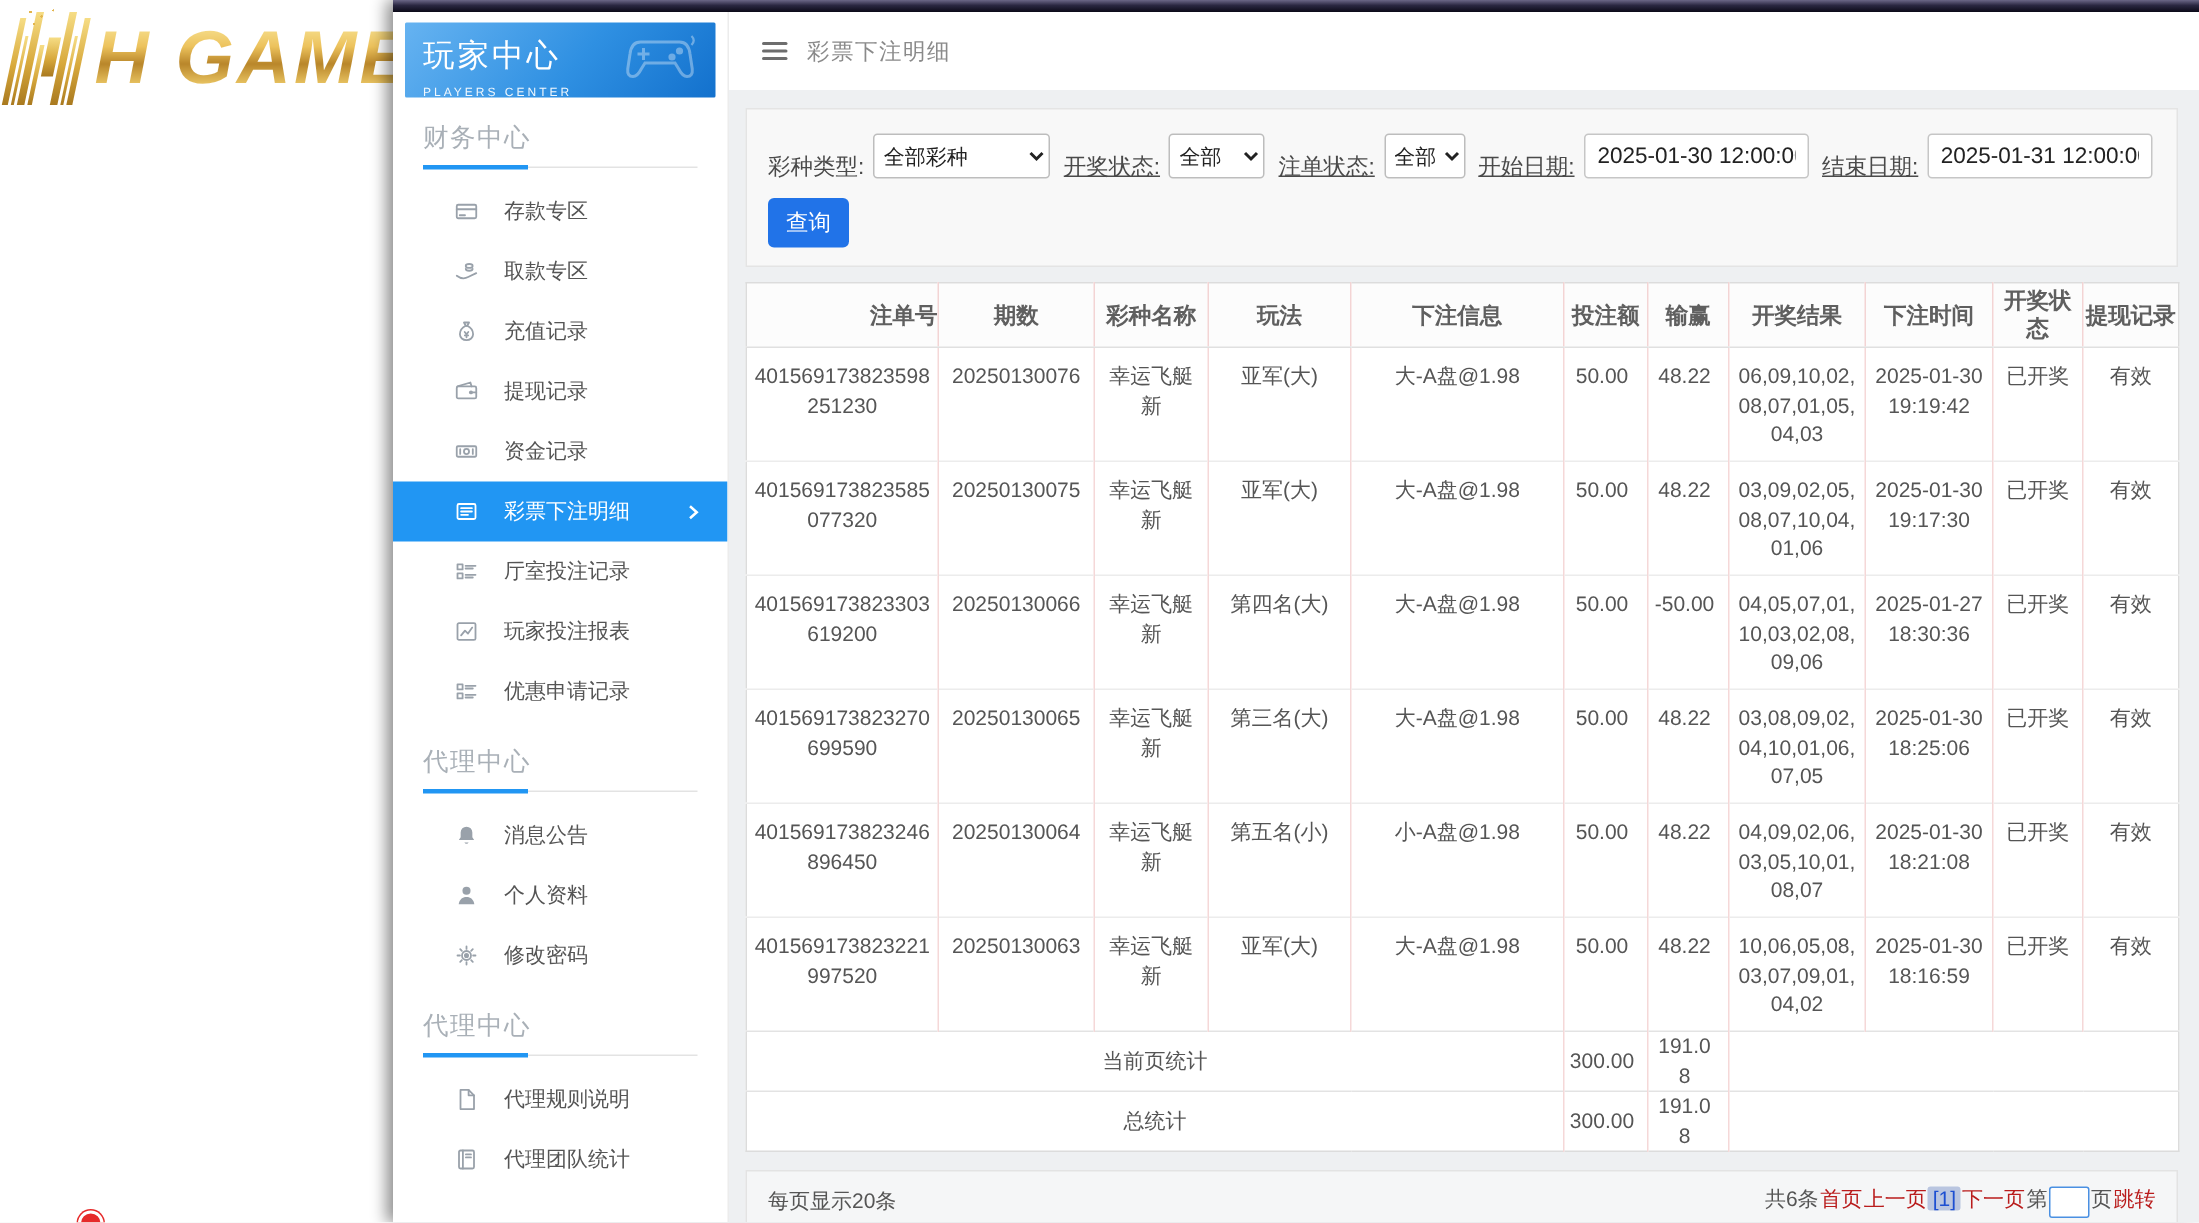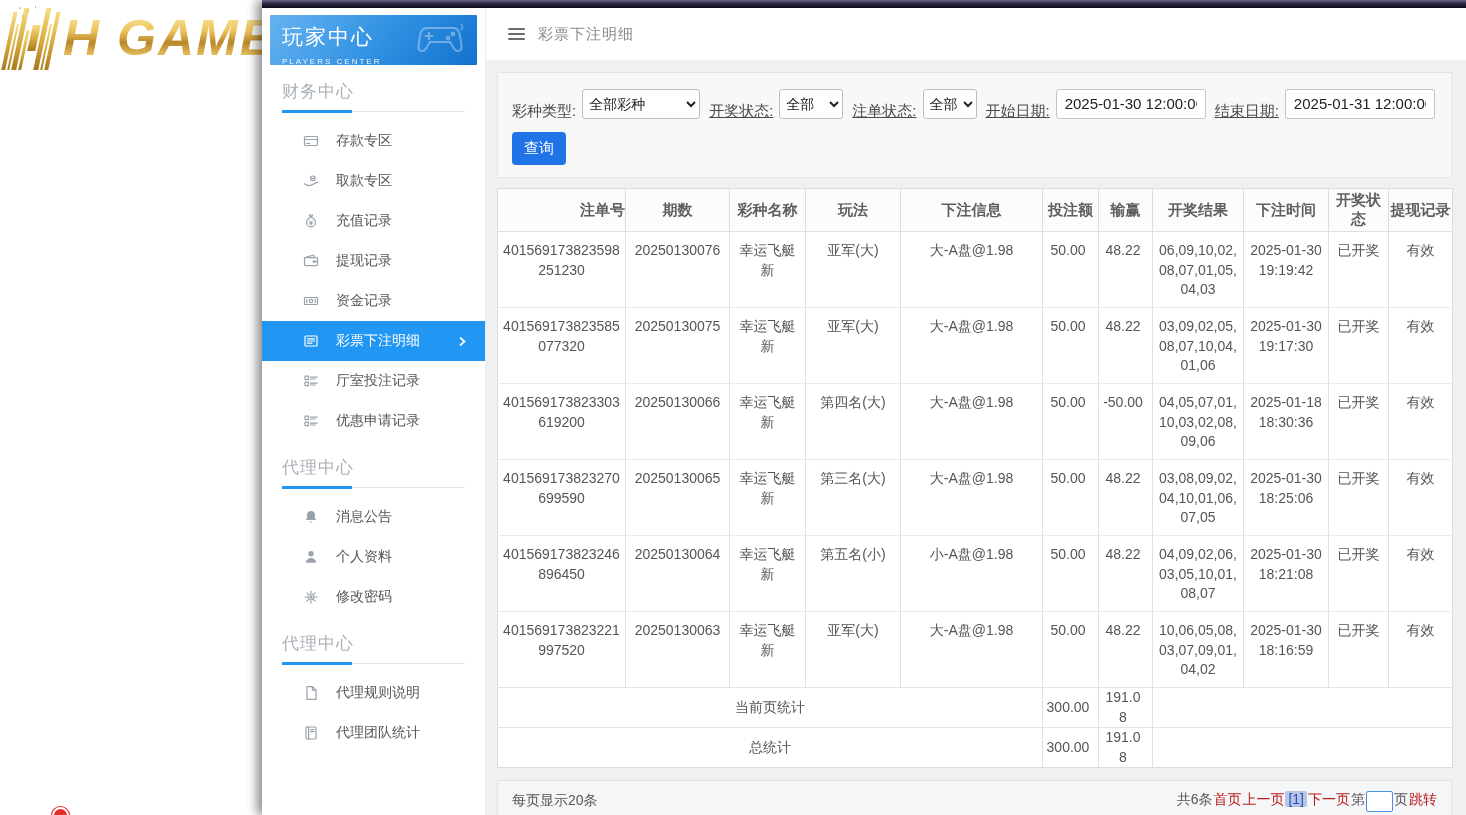--- a/index.html
+++ b/index.html
@@ -201,20 +201,29 @@
             <div class="side-item">
               <span class="s-icon">
                 <svg width="16" height="16" viewBox="0 0 16 16" fill="none" stroke="currentColor" stroke-width="1.2" stroke-linecap="round" stroke-linejoin="round">
                   <rect x="2" y="3.2" width="3.4" height="3.4"></rect>
                   <path d="M7.4 4.2h6.6M7.4 6h4.8"></path>
                   <rect x="2" y="9.2" width="3.4" height="3.4"></rect>
                   <path d="M7.4 10.2h6.6M7.4 12h4.8"></path>
                 </svg>
               </span>
               <span class="s-lbl">厅室投注记录</span>
+            </div>
+            <div class="side-item">
+              <span class="s-icon">
+                <svg width="16" height="16" viewBox="0 0 16 16" fill="none" stroke="currentColor" stroke-width="1.2" stroke-linecap="round" stroke-linejoin="round">
+                  <rect x="2" y="2.4" width="12" height="11.2" rx="1"></rect>
+                  <polyline points="4.4,10.6 7,7.4 9,9.4 11.8,5.4"></polyline>
+                </svg>
+              </span>
+              <span class="s-lbl">玩家投注报表</span>
             </div>
             <div class="side-item">
               <span class="s-icon">
                 <svg width="16" height="16" viewBox="0 0 16 16" fill="none" stroke="currentColor" stroke-width="1.2" stroke-linecap="round" stroke-linejoin="round">
                   <rect x="2" y="3.2" width="3.4" height="3.4"></rect>
                   <path d="M7.4 4.2h6.6M7.4 6h4.8"></path>
                   <rect x="2" y="9.2" width="3.4" height="3.4"></rect>
                   <path d="M7.4 10.2h6.6M7.4 12h4.8"></path>
                 </svg>
               </span>
@@ -370,21 +379,21 @@
                 </tr>
                 <tr class="data">
                   <td>401569173823303619200</td>
                   <td>20250130066</td>
                   <td>幸运飞艇新</td>
                   <td>第四名(大)</td>
                   <td>大-A盘@1.98</td>
                   <td class="num">50.00</td>
                   <td class="num">-50.00</td>
                   <td>04,05,07,01,10,03,02,08,09,06</td>
-                  <td>2025-01-18 18:30:36</td>
+                  <td>2025-01-27 18:30:36</td>
                   <td>已开奖</td>
                   <td>有效</td>
                 </tr>
                 <tr class="data">
                   <td>401569173823270699590</td>
                   <td>20250130065</td>
                   <td>幸运飞艇新</td>
                   <td>第三名(大)</td>
                   <td>大-A盘@1.98</td>
                   <td class="num">50.00</td>

